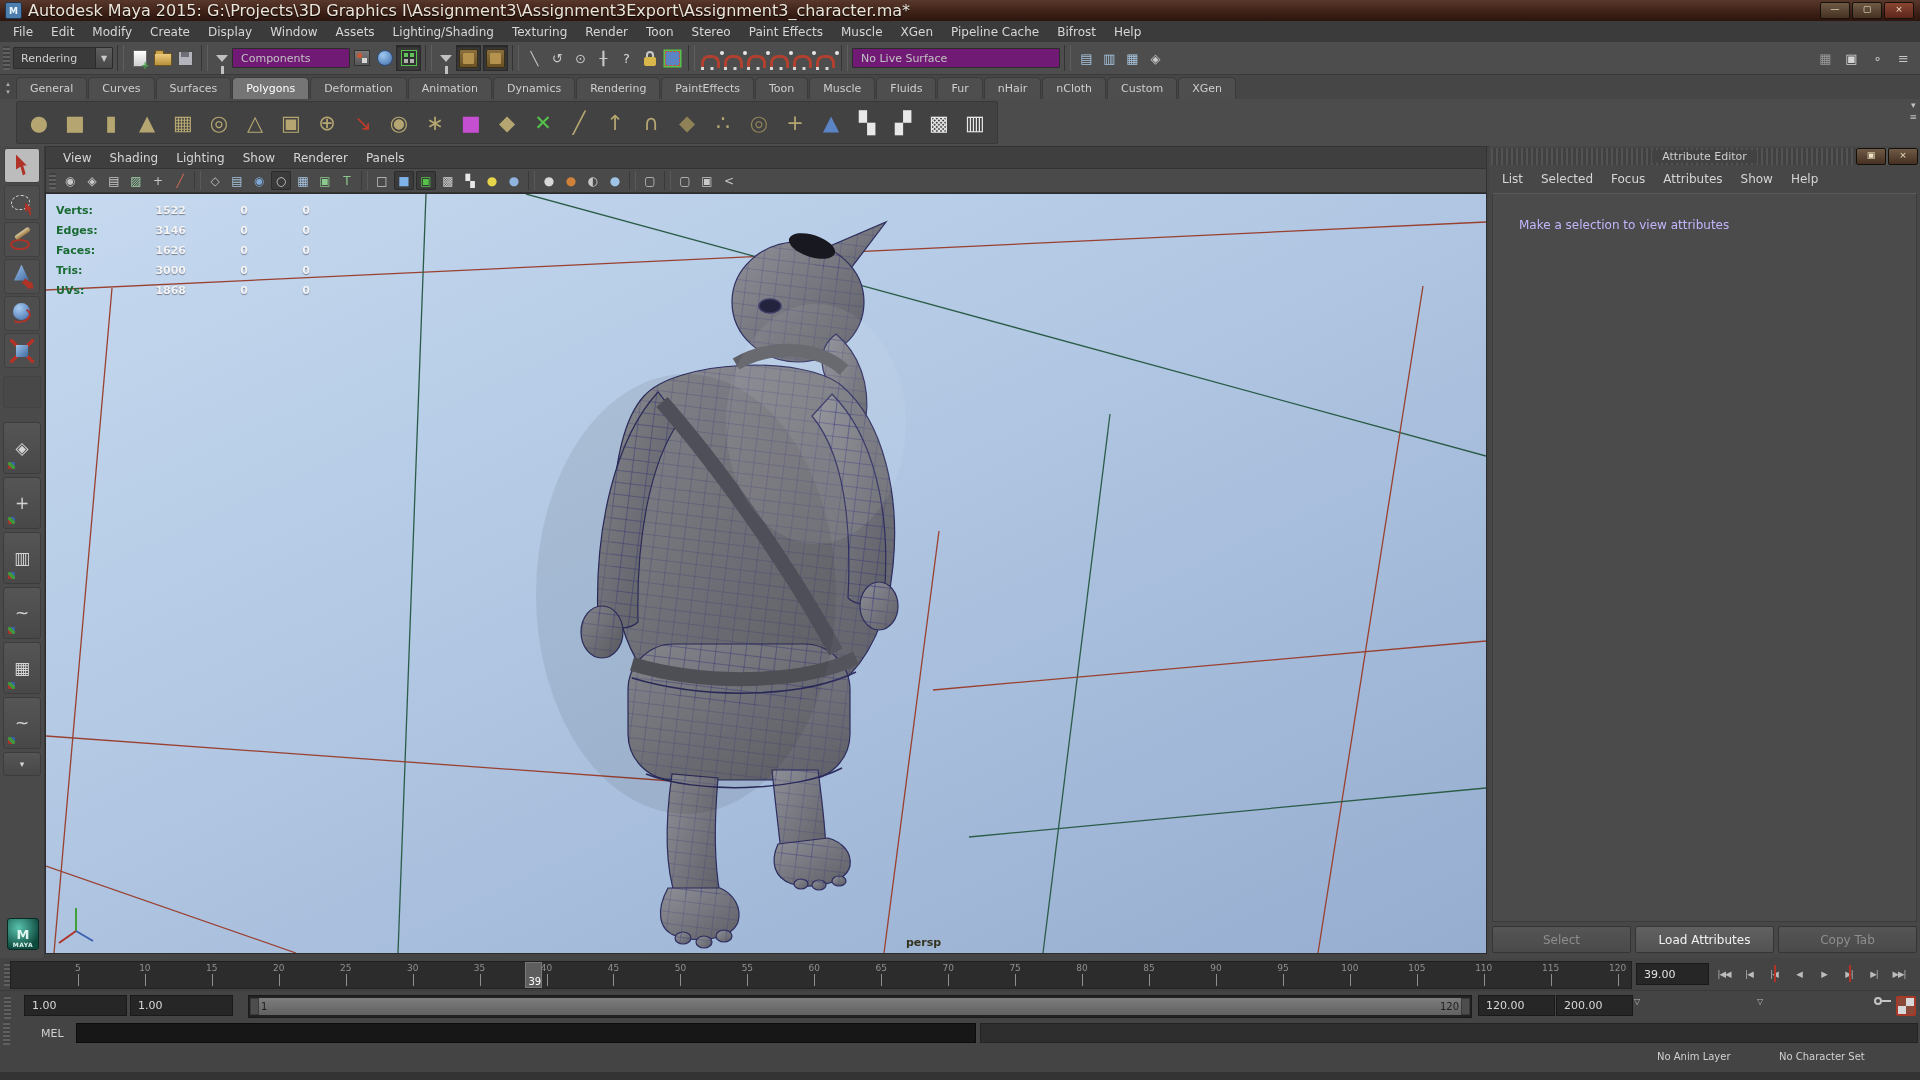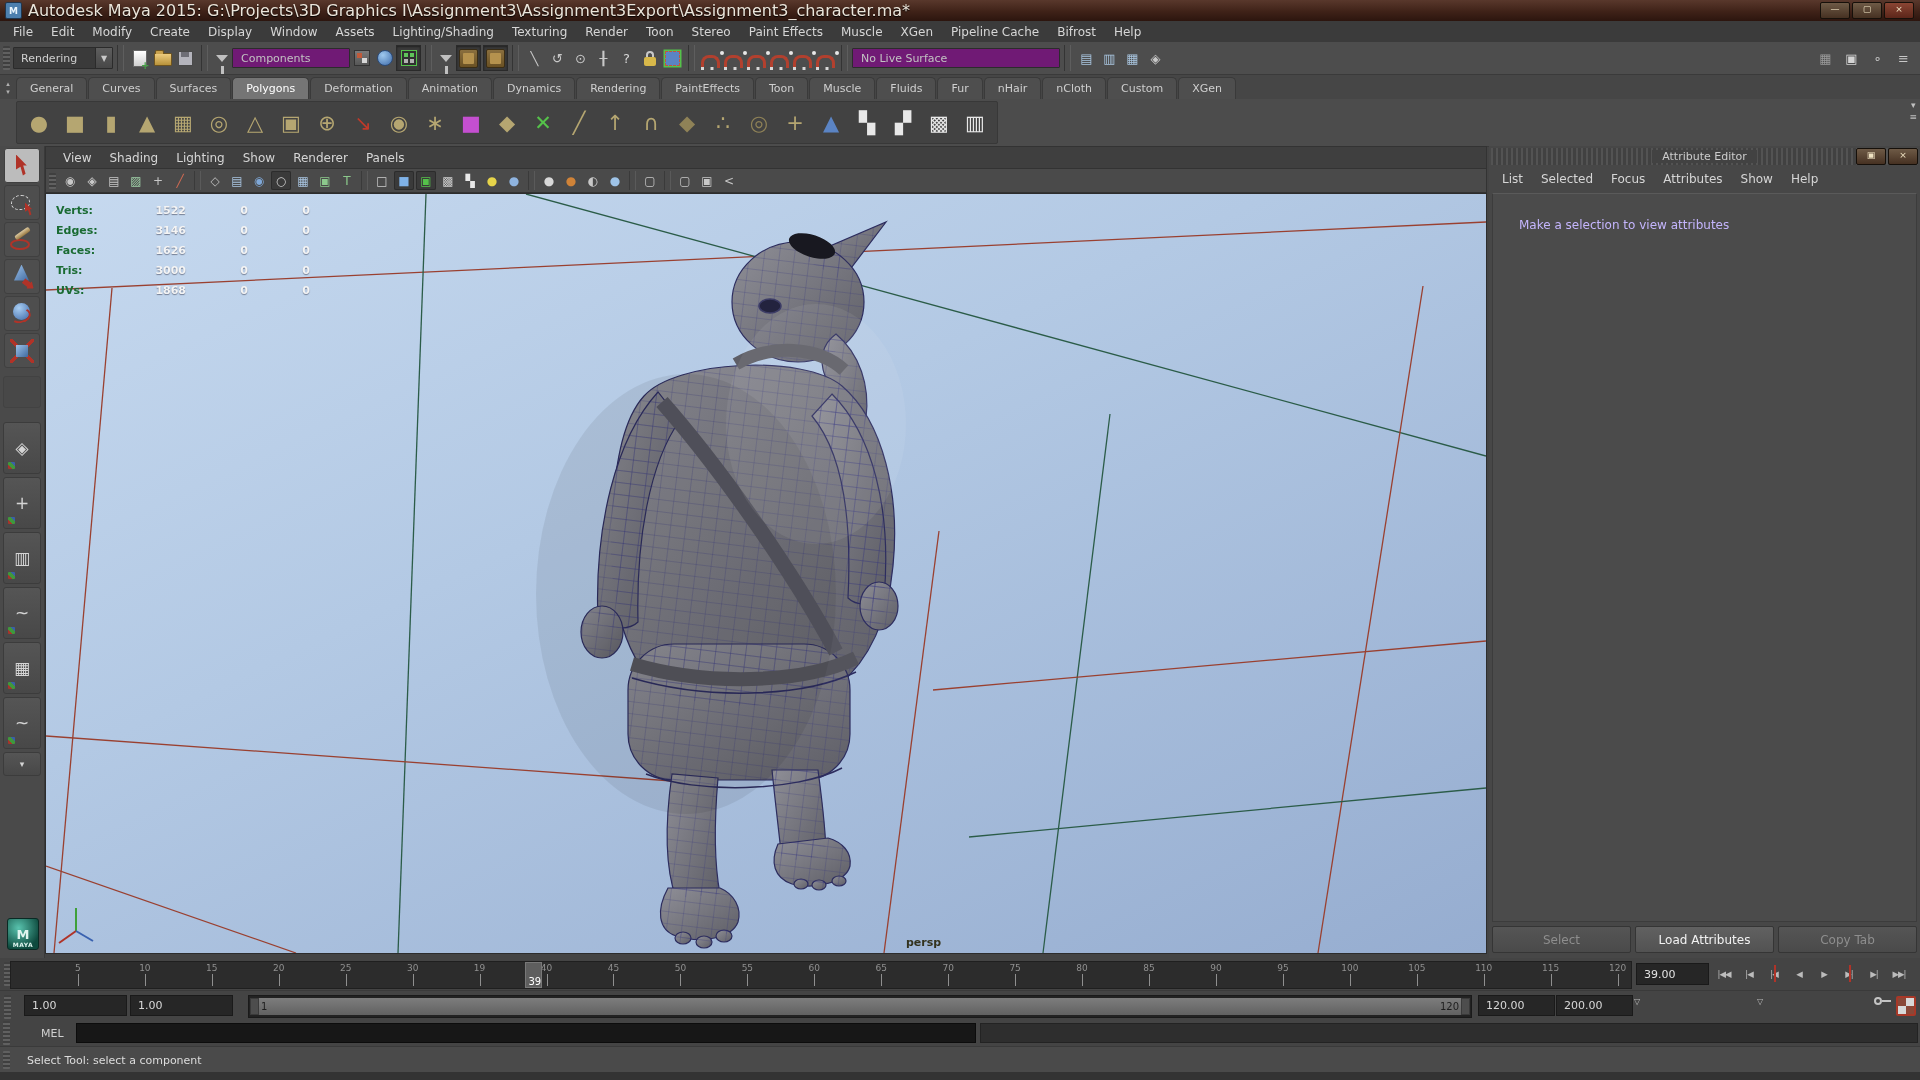--- a/index.html
+++ b/index.html
@@ -737,21 +737,21 @@
           </div>
           <div class="ts-tick" style="left: 20.6612%;">
             <span class="ts-num">25</span>
             <span class="ts-line"></span>
           </div>
           <div class="ts-tick" style="left: 24.7934%;">
             <span class="ts-num">30</span>
             <span class="ts-line"></span>
           </div>
           <div class="ts-tick" style="left: 28.9256%;">
-            <span class="ts-num">19</span>
+            <span class="ts-num">35</span>
             <span class="ts-line"></span>
           </div>
           <div class="ts-tick" style="left: 33.0579%;">
             <span class="ts-num">40</span>
             <span class="ts-line"></span>
           </div>
           <div class="ts-tick" style="left: 37.1901%;">
             <span class="ts-num">45</span>
             <span class="ts-line"></span>
           </div>
@@ -873,19 +873,15 @@
       </span>
   </div>
 
   <div class="cmdline">
     <span class="handle"></span>
     <span class="cmd-label">MEL</span>
     <input class="cmd-input" value="" style="">
     <div class="cmd-output"></div>
   </div>
 
-  <div class="helpline">
-    <span class="handle" style="height:18px;"></span>
-    <span class="help-text">Select Tool: select a component</span>
-  </div>
 
   <div class="bottom-strip"></div>
 </div>
 
 </body></html>

